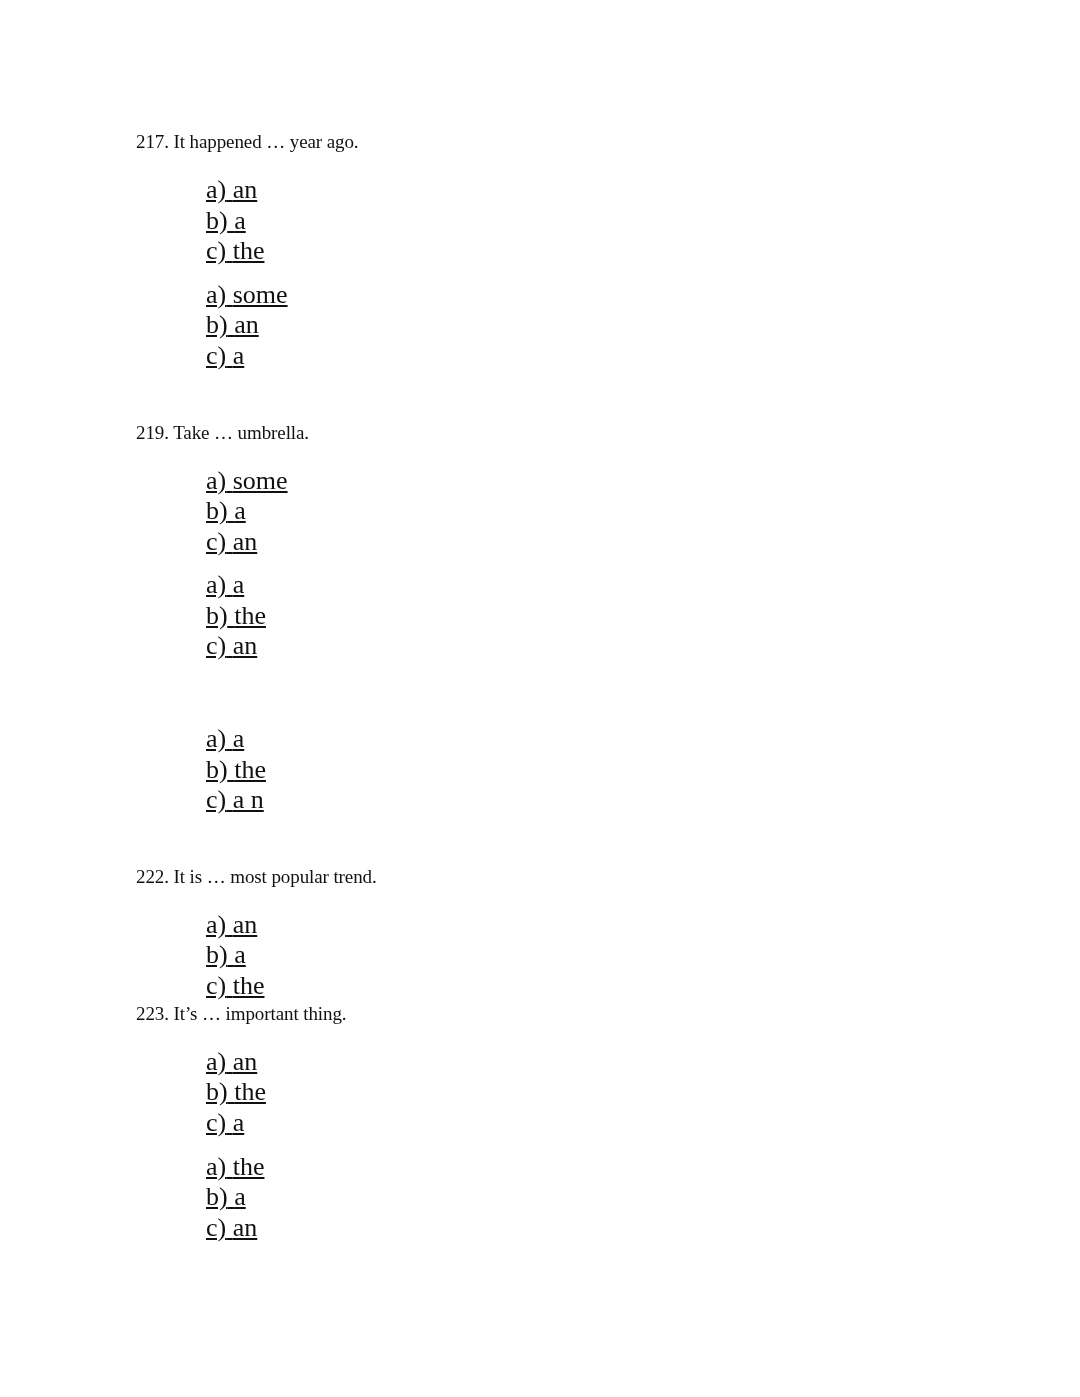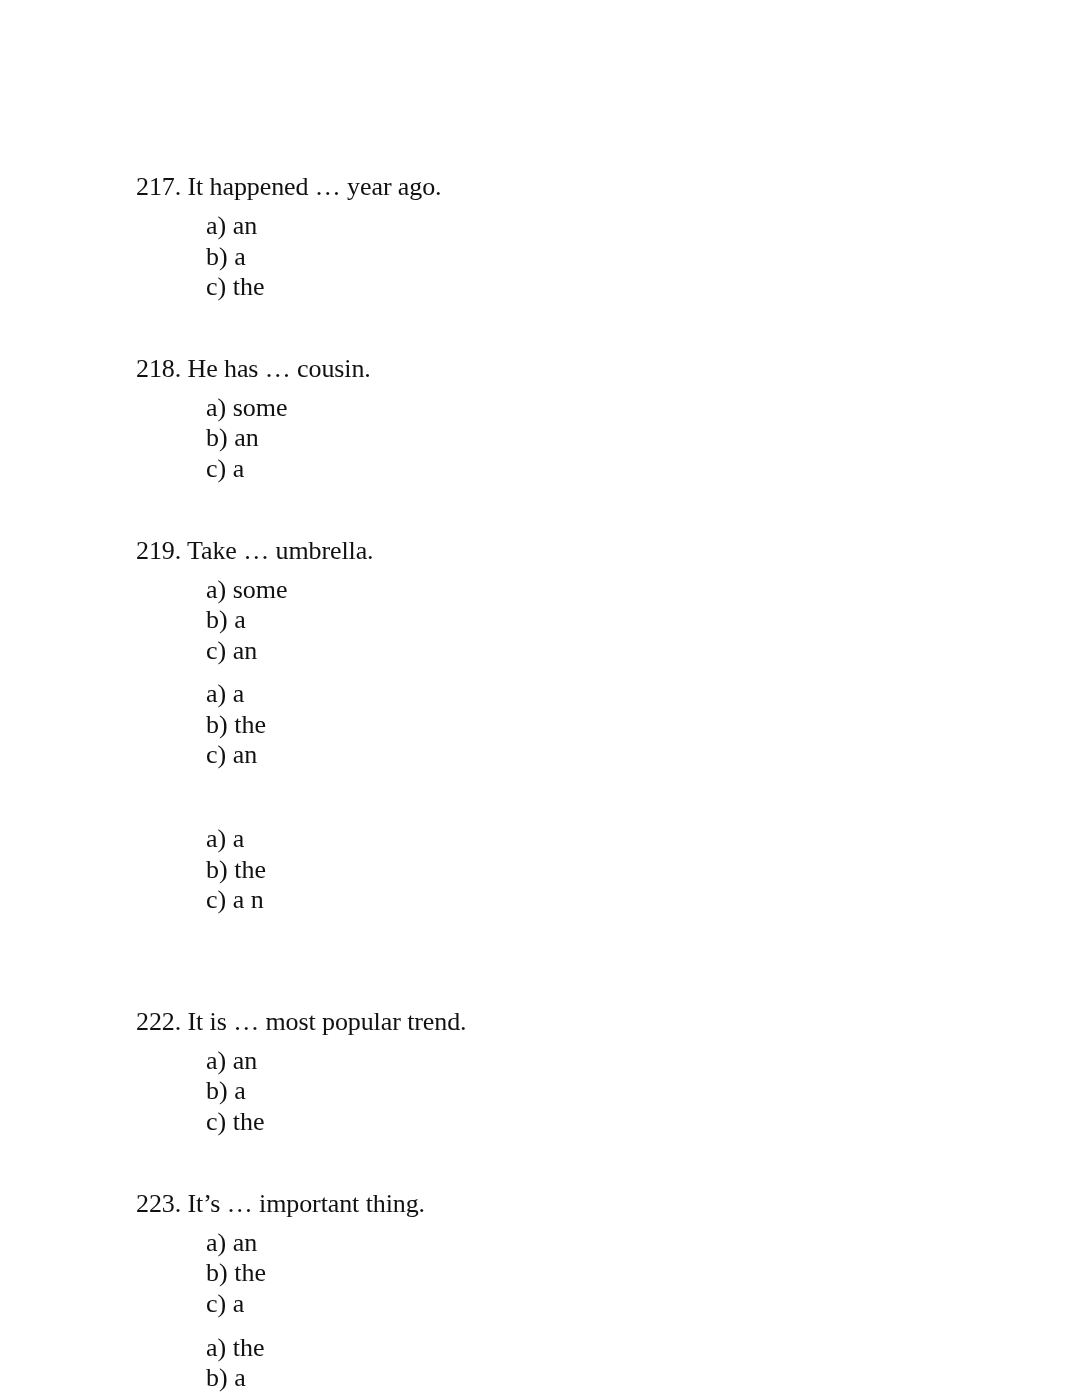--- a/index.html
+++ b/index.html
@@ -27,32 +27,32 @@
       position: absolute;
       left: 136px;
       top: 126px;
       width: 800px;
     }
     .question {
       height: 136.8px;
       position: relative;
     }
     .question-line {
-      font-size: 26px;
+      font-size: 19px;
       line-height: 32px;
       height: 32px;
       white-space: pre;
       letter-spacing: -0.1px;
-      margin-top: 45px;
     }
     .options {
-      margin: 8px;
+      margin: 17px;
       padding: 0;
       list-style: none;
       margin-left: 70px;
+      text-decoration: underline;
     }
     .option {
       font-size: 26px;
       line-height: 30.5px;
       height: 30.5px;
       white-space: pre;
     }
   </style>
 </head>
 <body>
@@ -63,21 +63,20 @@
     <div class="question">
       <div class="question-line"><span>217.</span> <span>It happened … year ago.</span></div>
       <ul class="options">
         <li class="option"><span>a)</span> <span>an</span></li>
         <li class="option"><span>b)</span> <span>a</span></li>
         <li class="option"><span>c)</span> <span>the</span></li>
       </ul>
     </div>
 
     <div class="question">
-      <div class="question-line"><span>218.</span> <span>He has … cousin.</span></div>
       <ul class="options">
         <li class="option"><span>a)</span> <span>some</span></li>
         <li class="option"><span>b)</span> <span>an</span></li>
         <li class="option"><span>c)</span> <span>a</span></li>
       </ul>
     </div>
 
     <div class="question">
       <div class="question-line"><span>219.</span> <span>Take … umbrella.</span></div>
       <ul class="options">

